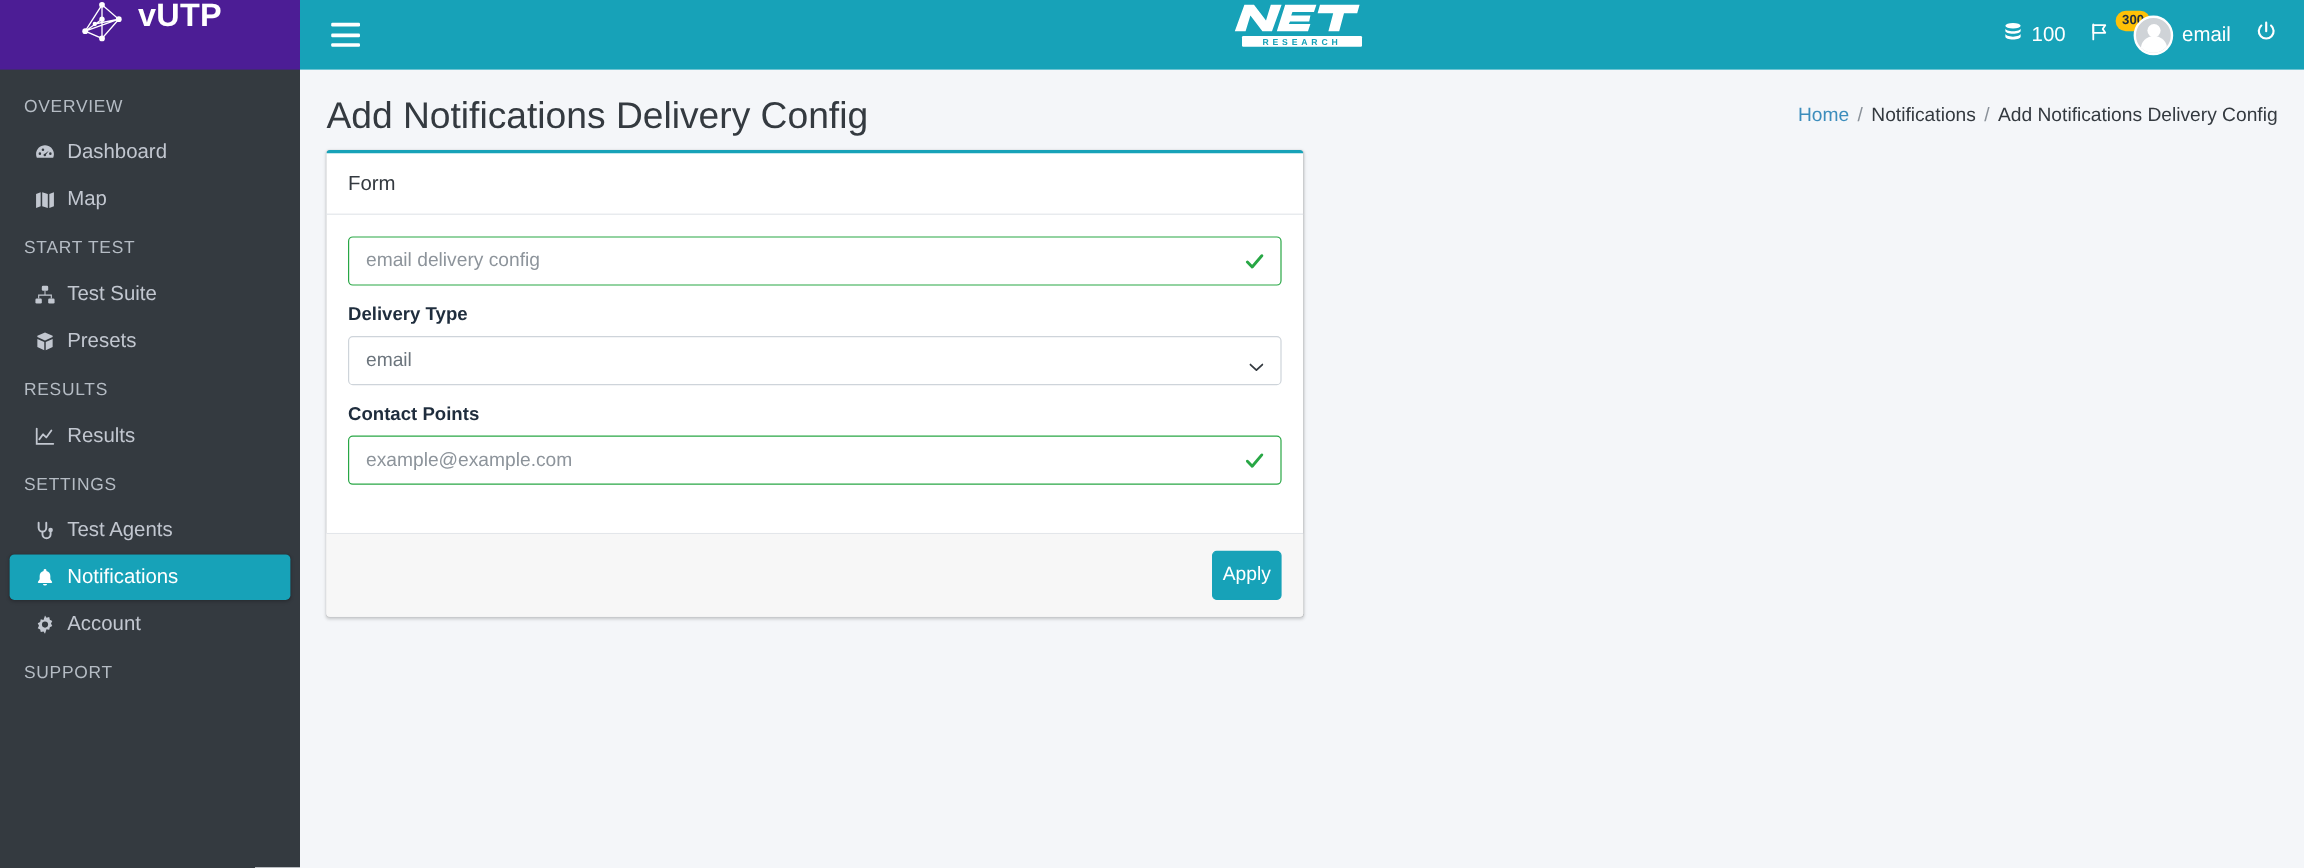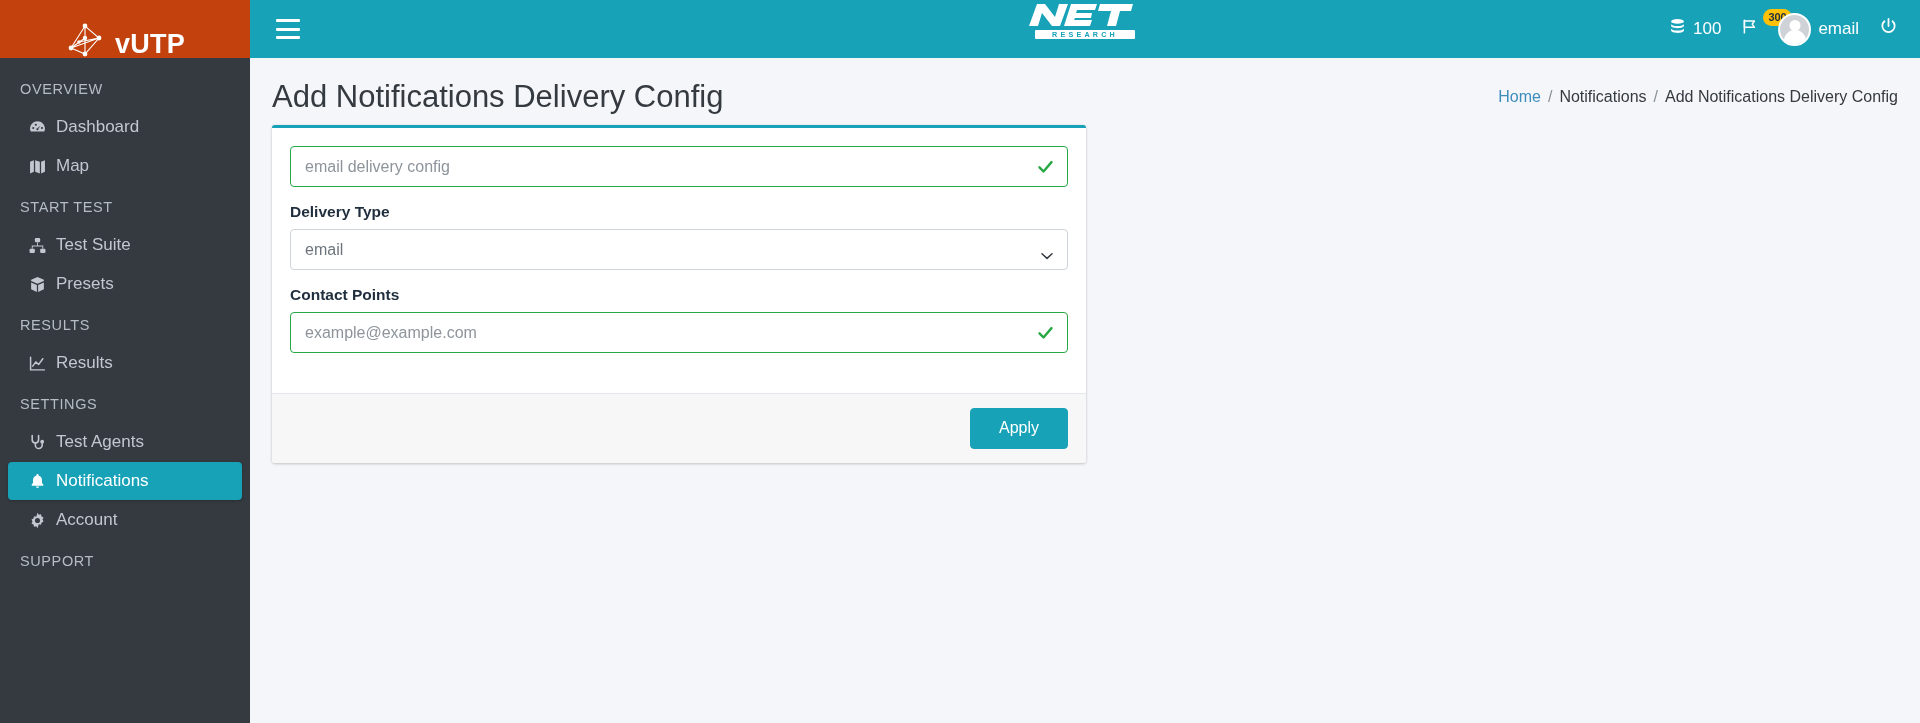--- a/index.html
+++ b/index.html
@@ -16,23 +16,23 @@
   .sidebar {
     width: 250px;
     flex: 0 0 250px;
     background: #343a40;
     height: 723px;
     overflow: hidden;
     position: relative;
   }
   .brand {
     height: 58px;
-    background: #c2410c;
-    display: flex;
-    align-items: flex-end;
+    background: #4c1d95;
+    display: flex;
+    align-items: flex-start;
     justify-content: center;
     gap: 10px;
   }
   .brand-logo { width: 40px; height: 36px; display: block; }
   .brand-text {
     color: #ffffff;
     font-size: 27px;
     font-weight: bold;
     letter-spacing: .2px;
     line-height: 1;
@@ -257,21 +257,21 @@
     display: flex;
     justify-content: flex-end;
     border-radius: 0 0 3px 3px;
   }
   .btn-apply {
     background: #17a2b8;
     border: 1px solid #17a2b8;
     color: #ffffff;
     font-size: 16px;
     font-family: "Liberation Sans", sans-serif;
-    padding: 8px 28px;
+    padding: 8px 8px;
     border-radius: 4px;
     cursor: pointer;
     line-height: 1.4;
   }
 </style>
 </head>
 <body>
 
 <div class="app">
 
@@ -447,20 +447,21 @@
         <a>Home</a>
         <span class="bc-sep">/</span>
         <span>Notifications</span>
         <span class="bc-sep">/</span>
         <span>Add Notifications Delivery Config</span>
       </div>
     </div>
 
     <main class="content">
       <section class="card">
+        <div class="card-header">Form</div>
 
         <div class="card-body">
 
           <div class="form-group">
             <div class="input-wrap">
               <input class="form-control is-valid" type="text" placeholder="email delivery config" style="">
               <span class="valid-check">
                 <svg viewBox="0 0 17 17" width="17" height="17" fill="none" stroke="#28a745" stroke-width="2.4">
                   <path d="M2.5 8.8 6.5 13 14.5 3.6" stroke-linecap="round" stroke-linejoin="round"></path>
                 </svg>

